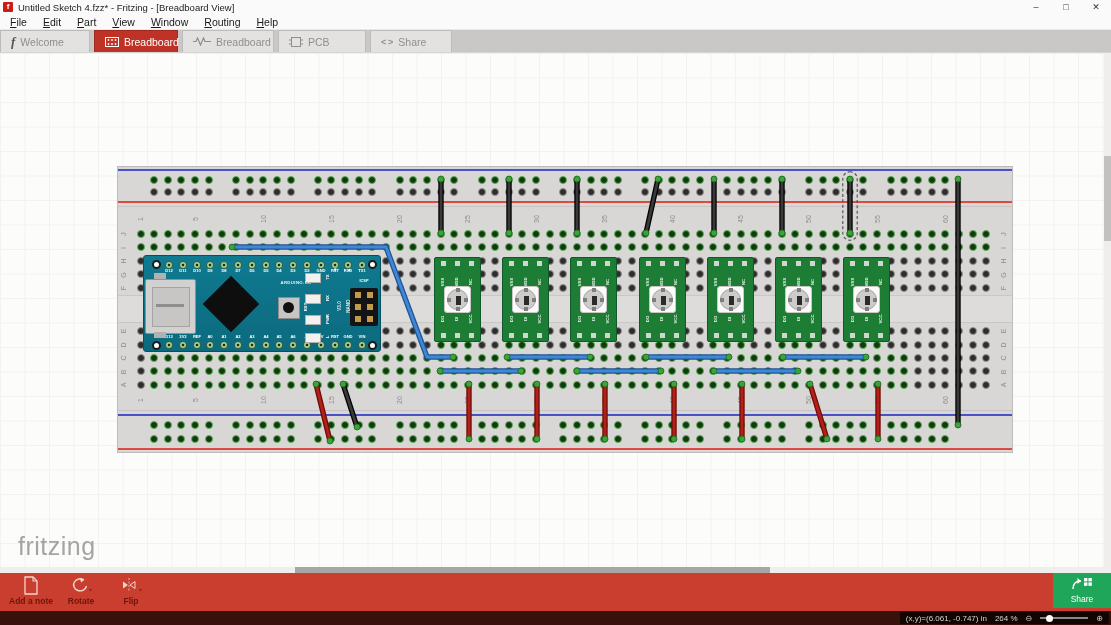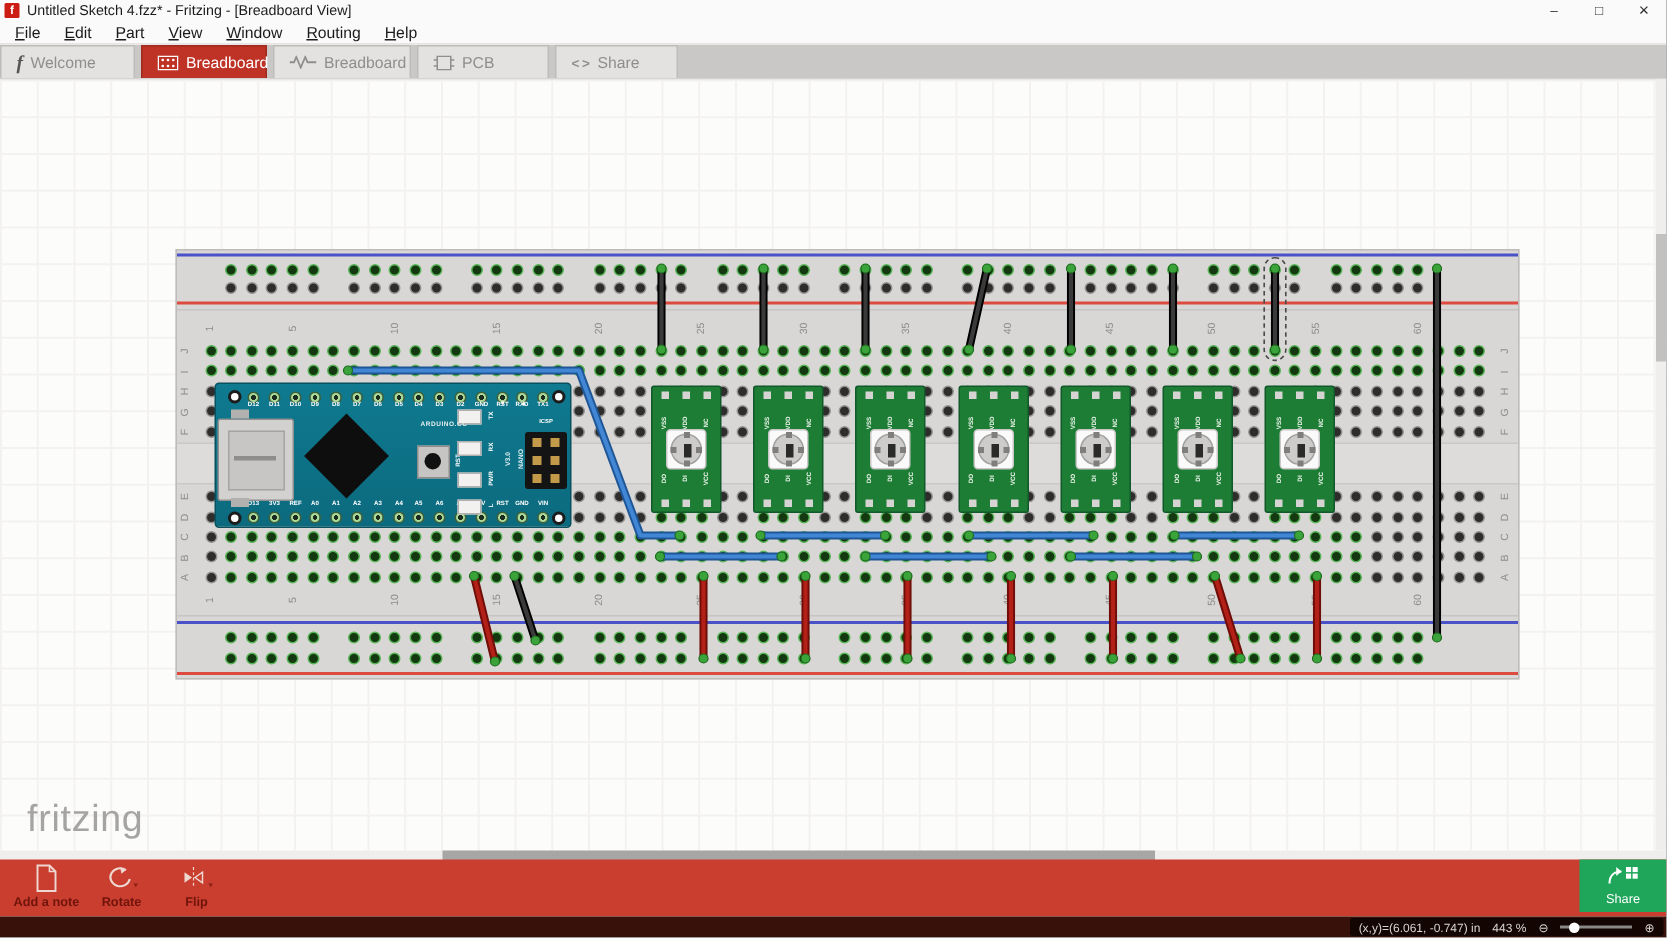--- a/index.html
+++ b/index.html
@@ -1398,21 +1398,21 @@
             <rect x="17.4" y="6.4" width="3.4" height="3.4" fill="#fff"></rect>
           </svg>
       </span>
       <span>Share</span>
     </div>
   </div>
 
   <div id="statusbar">
     <div id="status-cluster">
       <span>(x,y)=(6.061, -0.747) in</span>
-      <span>443 %</span>
+      <span>264 %</span>
       <span class="zoom-glyph">⊖</span>
       <span id="zoom-slider">
           <span id="zoom-dot"></span>
         </span>
       <span class="zoom-glyph">⊕</span>
     </div>
   </div>
 
 </div>
 

